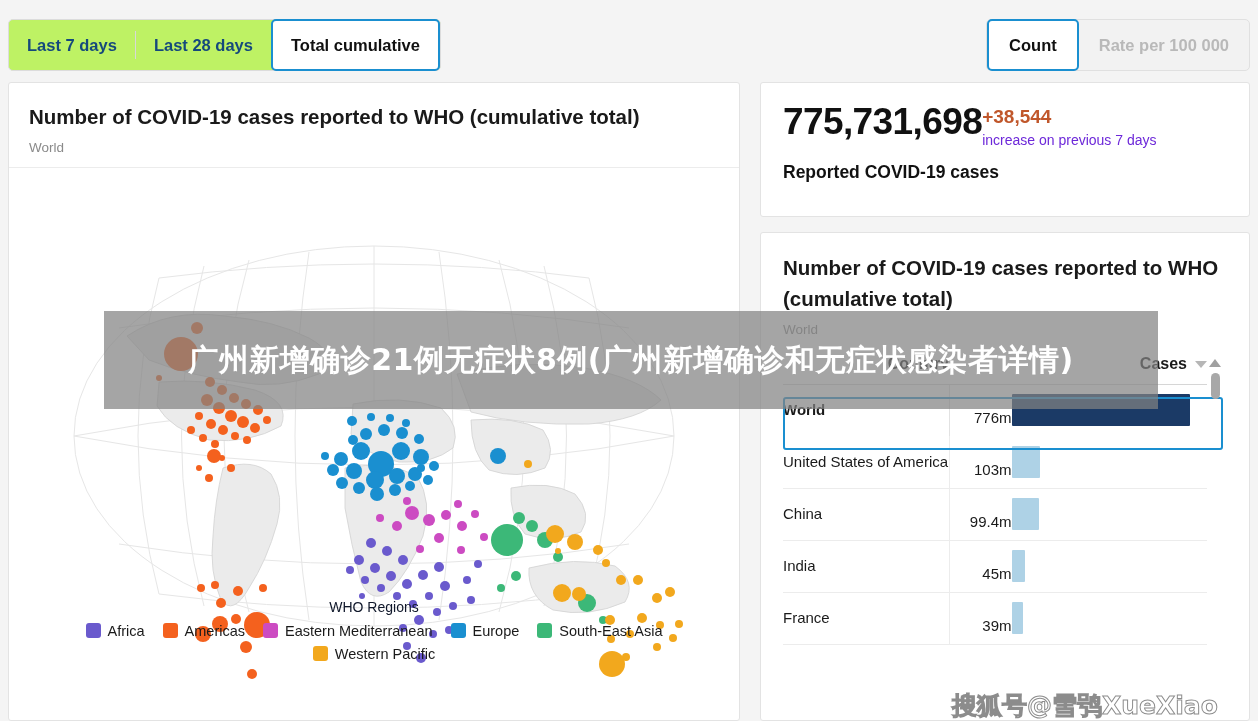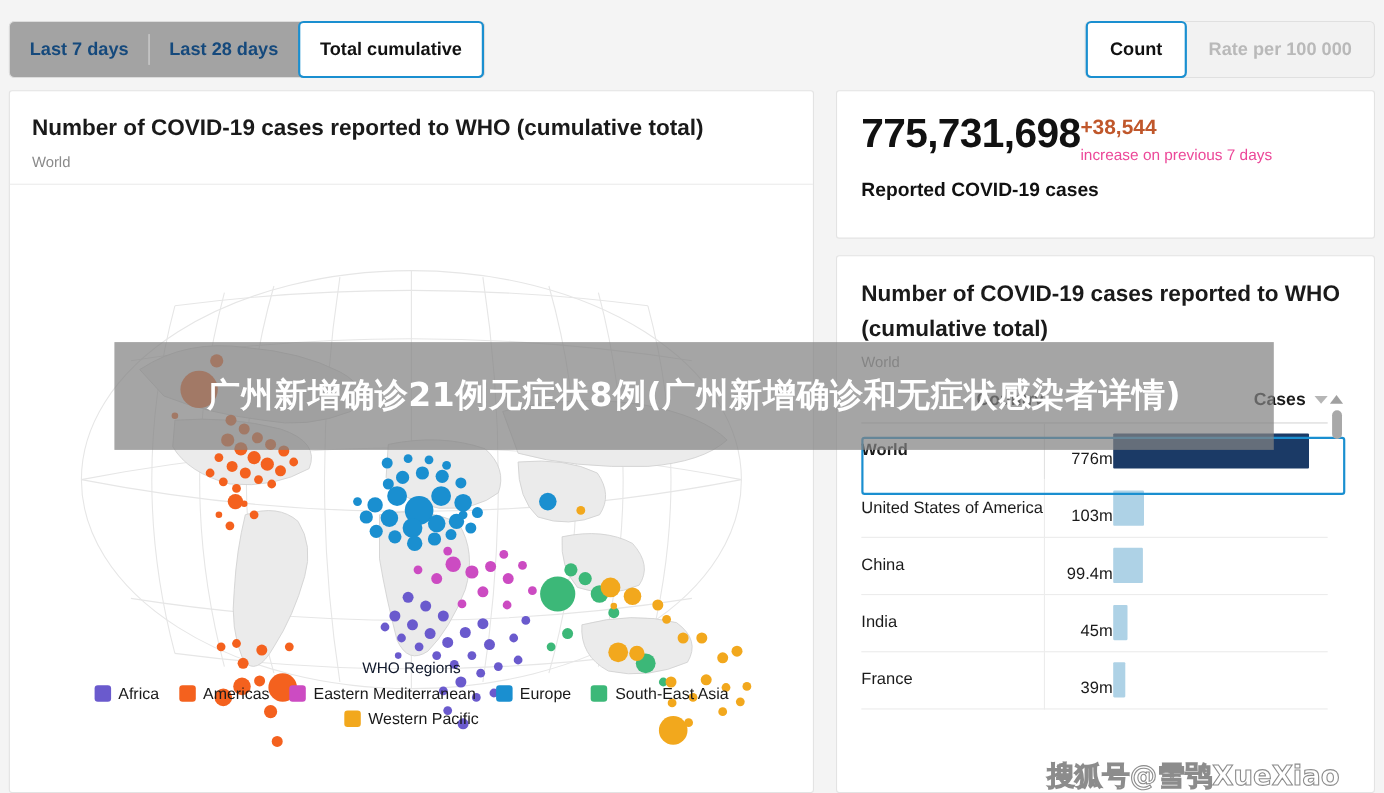--- a/index.html
+++ b/index.html
@@ -12,21 +12,21 @@
   .page { position: relative; width: 1258px; height: 721px; }
 
   
   .topbar {
     position: absolute; left: 0; top: 0; width: 1258px; height: 82px;
     background: #f4f4f4;
   }
   .tabgroup {
     position: absolute; left: 8px; top: 19px;
     display: flex; align-items: stretch;
-    background: #a3a3a3;
+    background: #bef264;
     border: 1px solid #dcdcdc; border-radius: 5px;
     height: 52px;
   }
   .tab {
     display: flex; align-items: center; justify-content: center;
     padding: 0 18px;
     font-size: 16.5px; font-weight: bold;
     color: #15497c;
     background: transparent;
     border: none; cursor: pointer;
@@ -110,21 +110,21 @@
     background: #ffffff; border: 1px solid #e3e3e3; border-radius: 3px;
     padding: 20px 22px;
   }
   .stat-row { display: flex; align-items: flex-start; gap: 0; }
   .stat-big {
     font-size: 37px; font-weight: bold; color: #111111;
     letter-spacing: -0.6px; line-height: 1.0;
   }
   .stat-delta { padding-top: 3px; }
   .stat-delta-num { font-size: 19px; font-weight: bold; color: #c0572b; line-height: 1.2; }
-  .stat-delta-txt { font-size: 14px; color: #ec4899; margin-top: 3px; }
+  .stat-delta-txt { font-size: 14px; color: #6d28d9; margin-top: 3px; }
   .stat-label { font-size: 17.5px; font-weight: bold; color: #111111; margin-top: 14px; }
   .stat-period { font-size: 13.5px; color: #7d7d7d; margin-top: 7px; }
 
   .table-card {
     position: absolute; left: 0; top: 150px; width: 490px; height: 489px;
     background: #ffffff; border: 1px solid #e3e3e3; border-radius: 3px;
     padding: 20px 22px 0 22px; overflow: hidden;
   }
   .table-title {
     font-size: 20.5px; font-weight: bold; color: #1a1a1a; line-height: 1.5;

